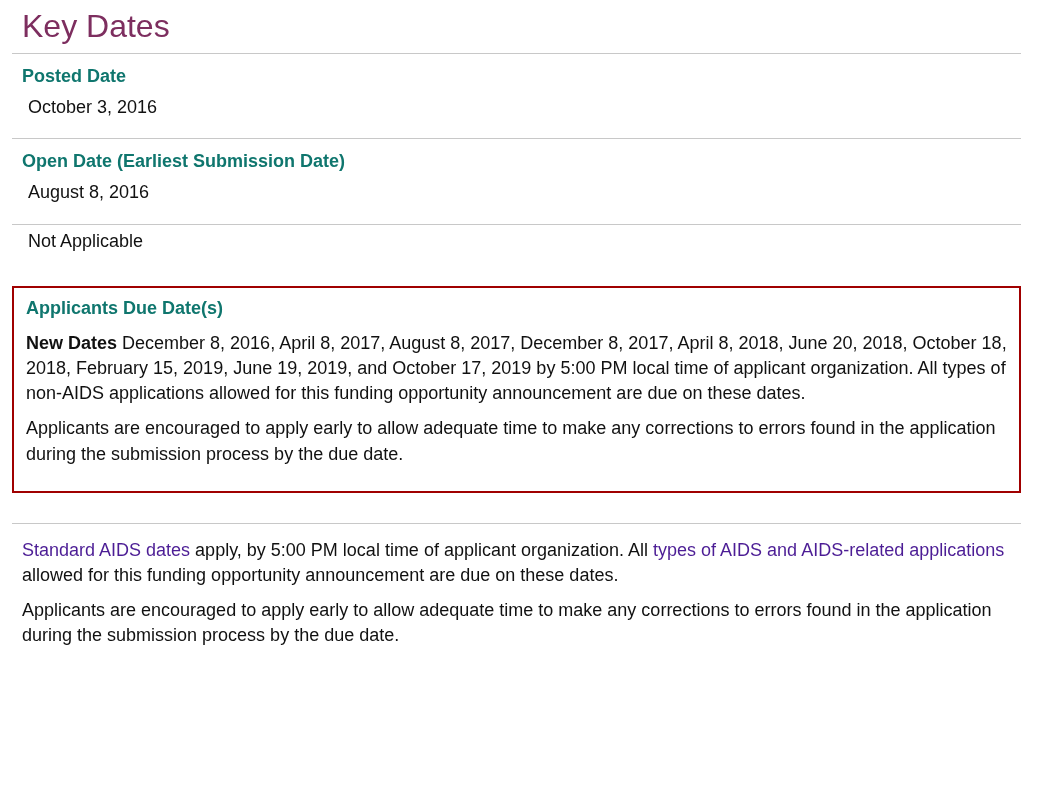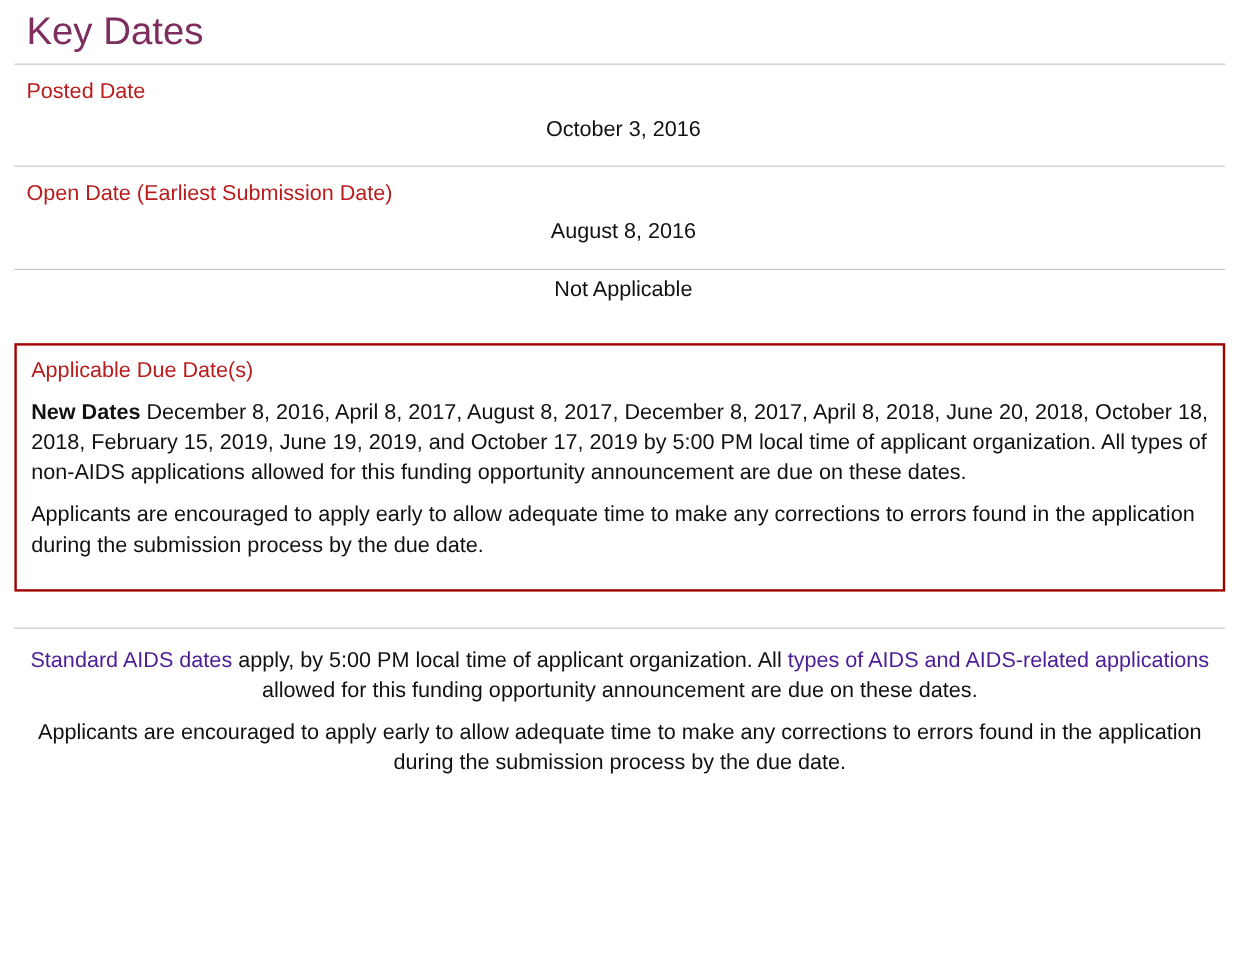--- a/index.html
+++ b/index.html
@@ -25,27 +25,26 @@
   }
   .divider {
     border: none;
     border-top: 1px solid #c8c8c8;
     margin: 0;
   }
   .section {
     padding: 4px 10px 18px 10px;
   }
   .section-label {
-    font-weight: 400;
-    color: #b91c1c;
+    font-weight: 700;
+    color: #0f766e;
     margin: 6px 0 6px 0;
   }
   .section-value {
     margin: 0 0 0 6px;
-    text-align: center;
   }
   .section-value.aids {
     margin-left: 0;
   }
   .highlight-box {
     border: 2px solid #a00000;
     padding: 8px 12px 24px 12px;
     margin: 14px 0 30px 0;
   }
   .highlight-box .section-label {
@@ -79,21 +78,21 @@
     <div class="section-label">Open Date (Earliest Submission Date)</div>
     <div class="section-value">August 8, 2016</div>
   </div>
   <hr class="divider">
 
   <div class="section">
     <div class="section-value">Not Applicable</div>
   </div>
 
   <div class="highlight-box">
-    <div class="section-label">Applicable Due Date(s)</div>
+    <div class="section-label">Applicants Due Date(s)</div>
     <p class="para">
       <span class="bold-run">New Dates</span><span> December 8, 2016, April 8, 2017, August 8, 2017, December 8, 2017, April 8, 2018, June 20, 2018, October 18, 2018, February 15, 2019, June 19, 2019, and October 17, 2019 by 5:00 PM local time of applicant organization. All types of non-AIDS applications allowed for this funding opportunity announcement are due on these dates.</span>
     </p>
     <p class="para">Applicants are encouraged to apply early to allow adequate time to make any corrections to errors found in the application during the submission process by the due date.</p>
   </div>
 
   <hr class="divider">
 
   <div class="section">
     <p class="para section-value aids">

